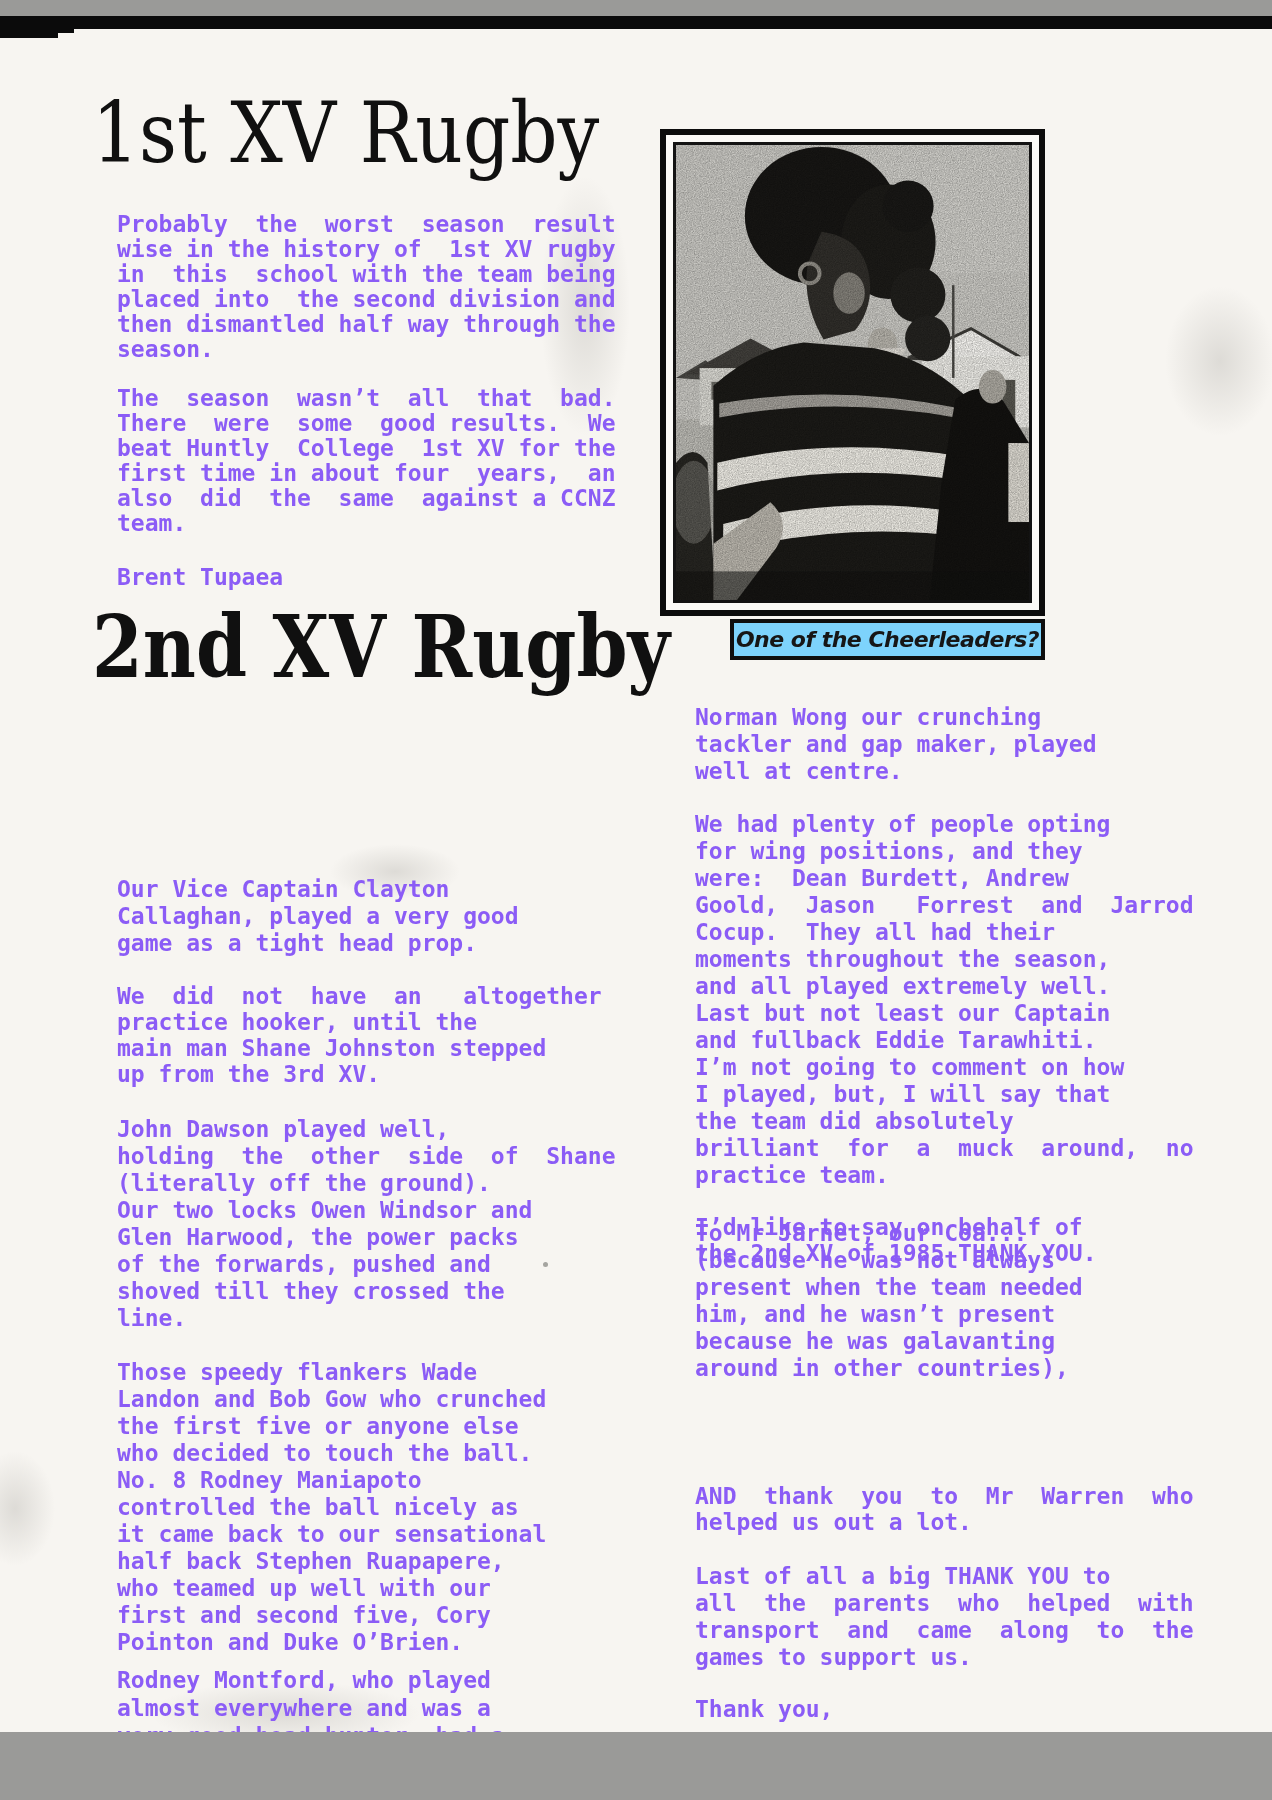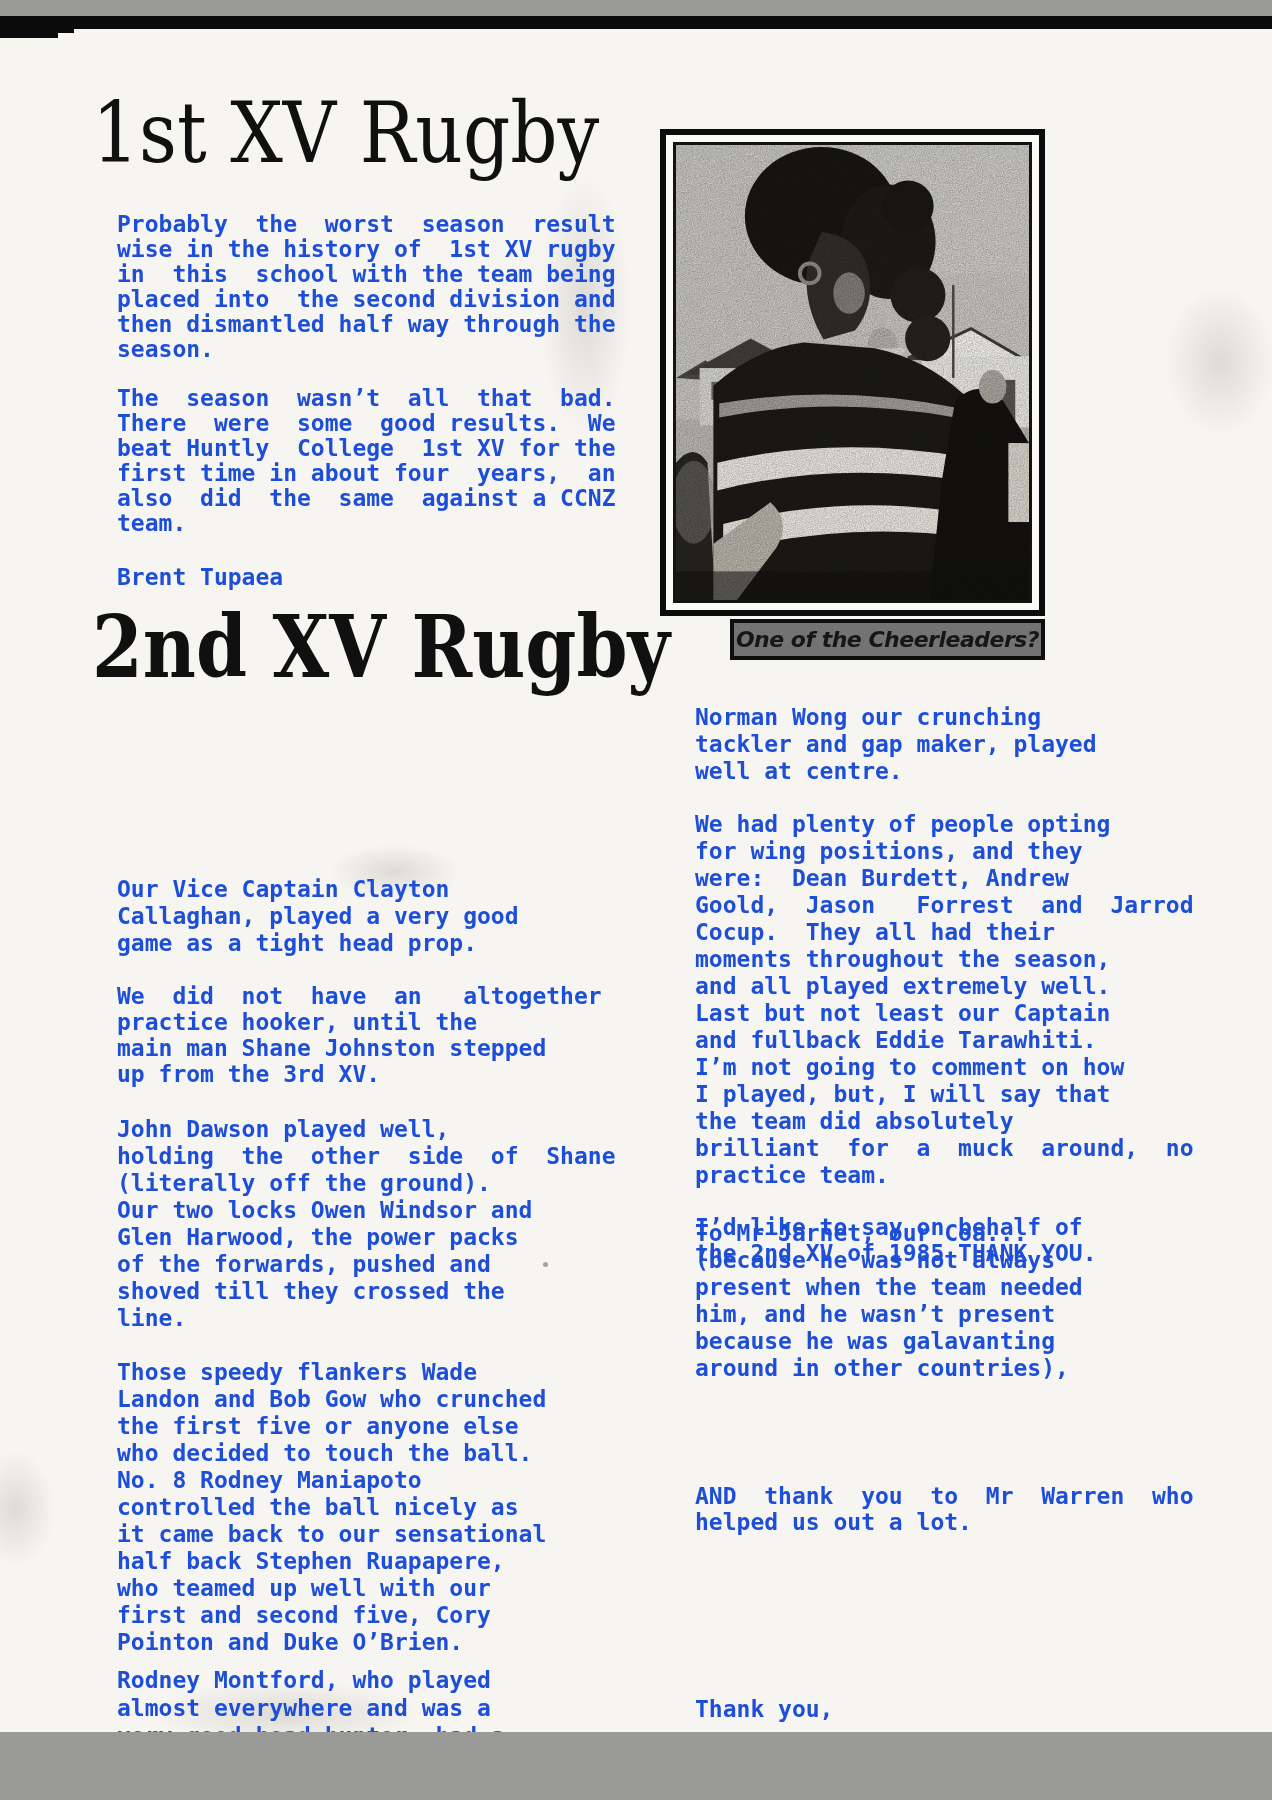--- a/index.html
+++ b/index.html
@@ -6,42 +6,42 @@
   .page{
     position:relative;width:1272px;height:1716px;margin:16px auto;
     background:#f7f5f1;overflow:hidden;
     font-family:"DejaVu Sans Mono","Liberation Mono",monospace;
   }
   .topbar{position:absolute;background:#0b0b0b;}
   .mono{
     position:absolute;left:117px;
     font-family:"DejaVu Sans Mono","Liberation Mono",monospace;
     font-weight:700;font-size:23px;line-height:26px;
-    white-space:pre;color:#1d4ed8;letter-spacing:0;
+    white-space:pre;color:#8b5cf6;letter-spacing:0;
   }
   .headline{
     position:absolute;left:92px;
     font-family:"DejaVu Serif","Liberation Serif",serif;
     color:#101010;white-space:nowrap;line-height:1;
     transform:scaleX(0.88);transform-origin:left top;
   }
   .h1{top:75px;font-size:84px;font-weight:400;}
   .h2{top:588px;font-size:86px;font-weight:700;transform:scaleX(0.85);}
   .photo-frame{
     position:absolute;left:660px;top:113px;width:385px;height:487px;
     box-sizing:border-box;border:6px solid #0c0c0c;background:#fbfaf7;
   }
   .photo-inner{
     position:absolute;left:7px;top:7px;right:7px;bottom:7px;
     border:3px solid #131313;overflow:hidden;background:#c7c6c1;
   }
   .photo-inner svg{display:block;width:100%;height:100%;}
   .caption-box{
     position:absolute;left:730px;top:603px;width:315px;height:41px;
-    box-sizing:border-box;border:4px solid #0f0f0f;background:#737373;
+    box-sizing:border-box;border:4px solid #0f0f0f;background:#7dd3fc;
     display:flex;align-items:center;justify-content:center;
   }
   .caption{
     font-family:"DejaVu Sans","Liberation Sans",sans-serif;
     font-weight:700;font-style:italic;font-size:22px;color:#161616;
     letter-spacing:-0.5px;
   }
   .smudge{position:absolute;border-radius:50%;
     background:radial-gradient(closest-side,rgba(118,115,108,0.20),rgba(118,115,108,0));}
   .speck{position:absolute;width:5px;height:5px;border-radius:50%;background:#7a7975;opacity:0.65;}
@@ -210,18 +210,22 @@
   <div class="mono rcol lh27" style="top:1204px">To Mr Jarnet, our Coa...
 (because he was not always
 present when the team needed
 him, and he wasn’t present
 because he was galavanting
 around in other countries),</div>
 
   <div class="mono rcol" style="top:1467px">AND  thank  you  to  Mr  Warren  who
 helped us out a lot.</div>
 
+  <div class="mono rcol lh27" style="top:1547px">Last of all a big THANK YOU to
+all  the  parents  who  helped  with
+transport  and  came  along  to  the
+games to support us.</div>
 
   <div class="mono rcol" style="top:1680px">Thank you,</div>
 
   <div class="mono rcol" style="top:1735px">Eddie Tarawhiti</div>
 
 </div>
 
 </body></html>

